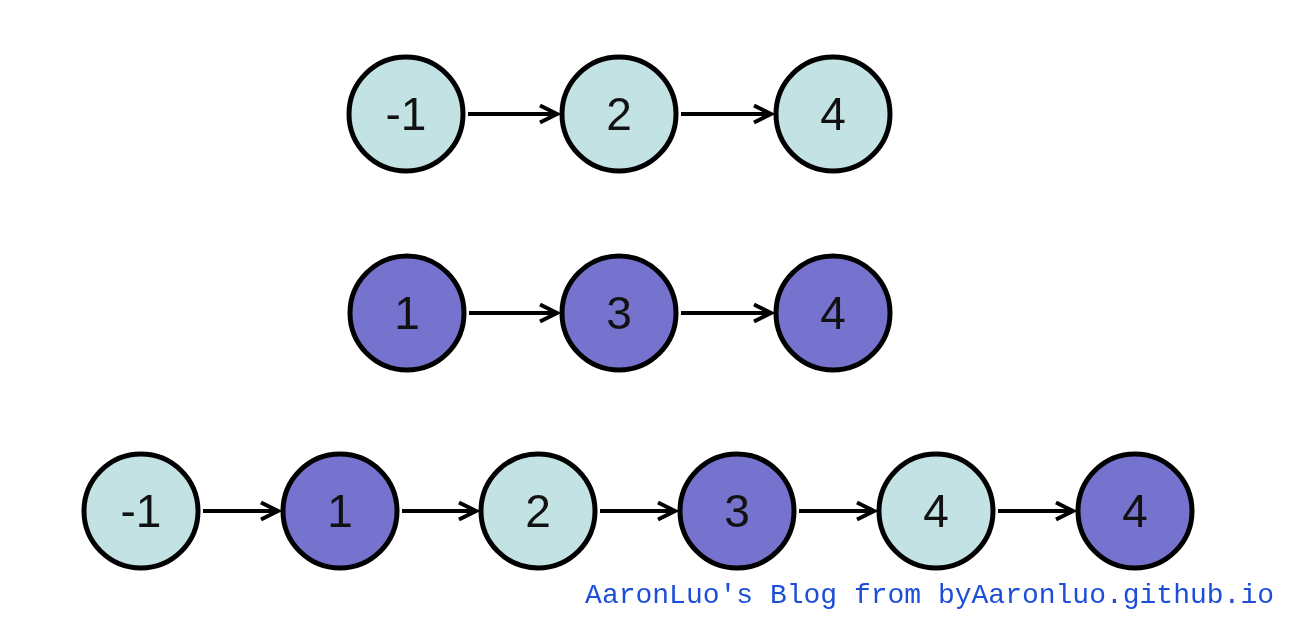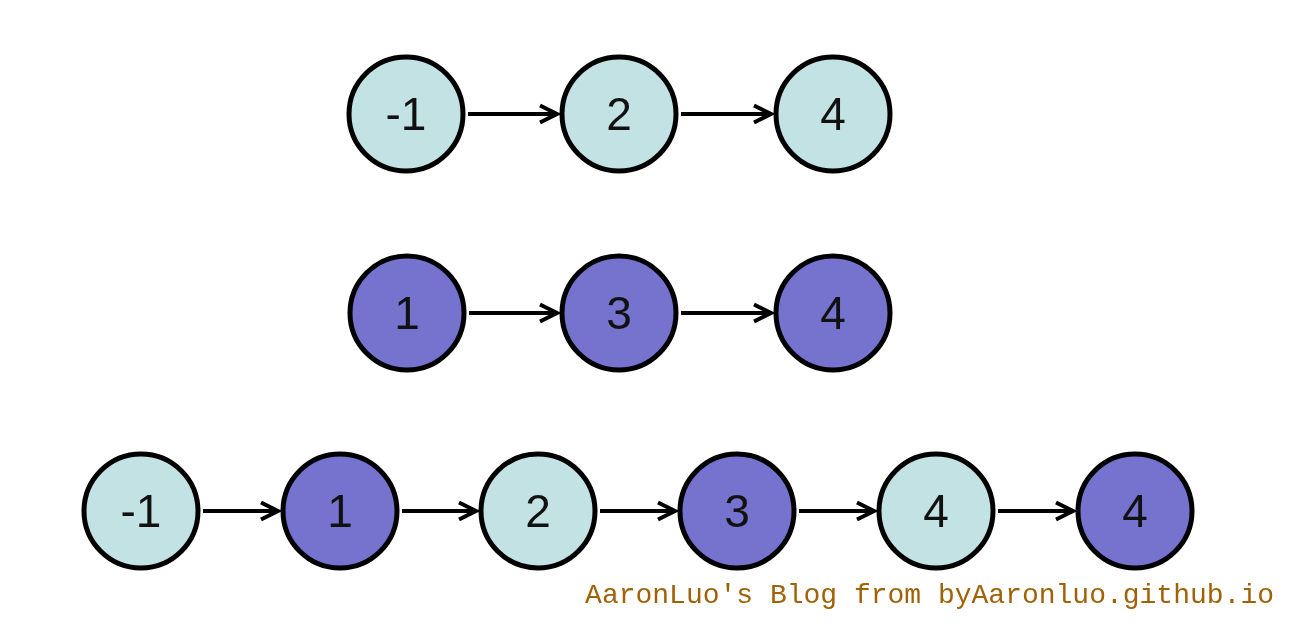--- a/index.html
+++ b/index.html
@@ -81,14 +81,14 @@
         <circle cx="538" cy="511" r="57" fill="#c3e2e4" stroke="#000000" stroke-width="5"></circle>
         <text x="538" y="527" text-anchor="middle" font-family="&quot;Liberation Sans&quot;, sans-serif" font-size="46" fill="#111111">2</text>
         <circle cx="737" cy="511" r="57" fill="#7573ce" stroke="#000000" stroke-width="5"></circle>
         <text x="737" y="527" text-anchor="middle" font-family="&quot;Liberation Sans&quot;, sans-serif" font-size="46" fill="#111111">3</text>
         <circle cx="936" cy="511" r="57" fill="#c3e2e4" stroke="#000000" stroke-width="5"></circle>
         <text x="936" y="527" text-anchor="middle" font-family="&quot;Liberation Sans&quot;, sans-serif" font-size="46" fill="#111111">4</text>
         <circle cx="1135" cy="511" r="57" fill="#7573ce" stroke="#000000" stroke-width="5"></circle>
         <text x="1135" y="527" text-anchor="middle" font-family="&quot;Liberation Sans&quot;, sans-serif" font-size="46" fill="#111111">4</text>
       </g>
     </svg>
-  <div class="watermark" title="AaronLuo's Blog from byAaronluo.github.io" style="color: #a16207;">AaronLuo's Blog from byAaronluo.github.io</div>
+  <div class="watermark" title="AaronLuo's Blog from byAaronluo.github.io" style="color: #1d4ed8;">AaronLuo's Blog from byAaronluo.github.io</div>
 </div>
 
 </body></html>

